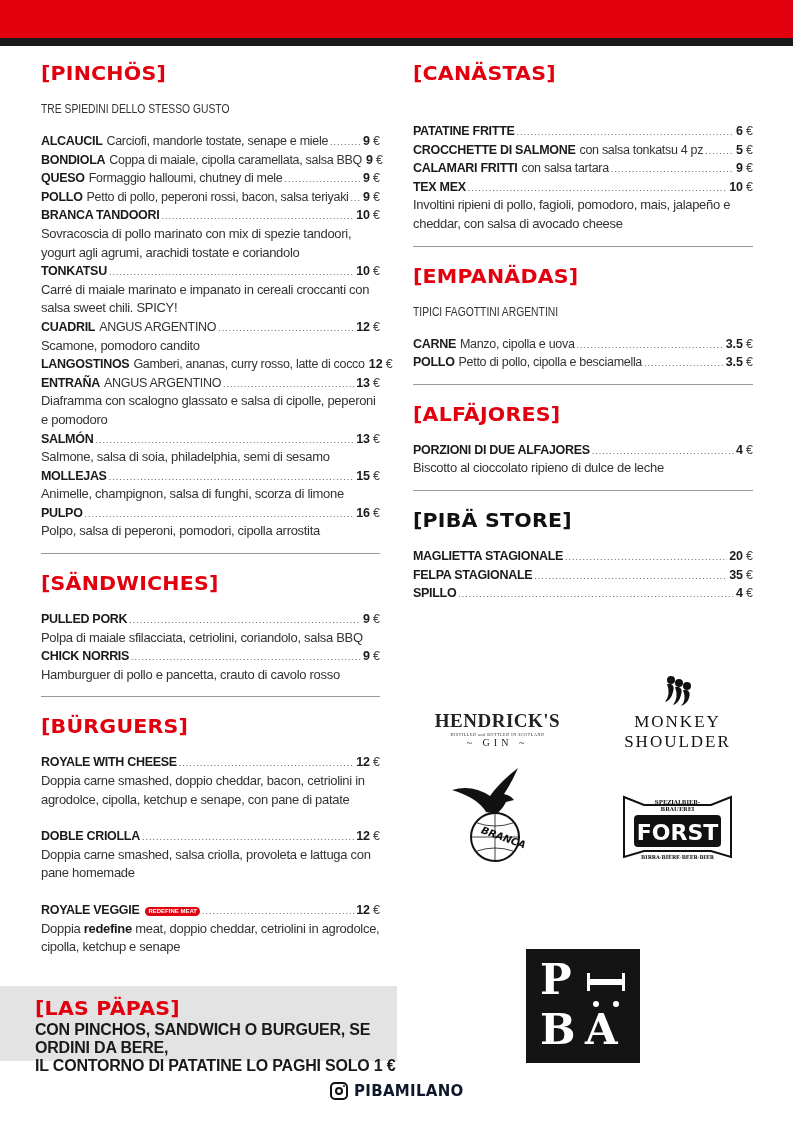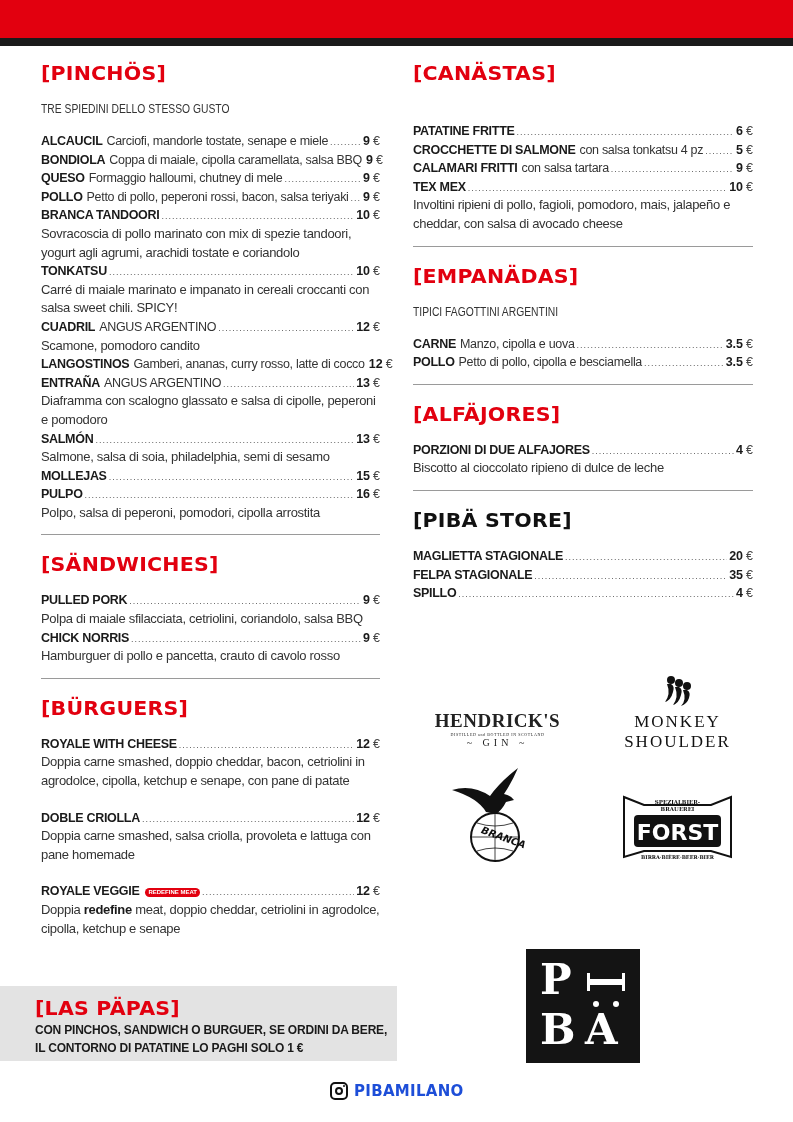--- a/index.html
+++ b/index.html
@@ -32,21 +32,21 @@
   .desc { font-size: 13px; line-height: 18.6px; color: #333; letter-spacing: -0.3px; }
   .desc b { color: #1a1a1a; }
   .gap { height: 18px; }
 
   .divider { height: 1px; background: #9a9a9a; margin-top: 12px; margin-bottom: 16px; }
 
   .badge { display: inline-block; background: #e2000f; color: #fff; font-size: 6px; font-weight: bold; line-height: 7px; padding: 1px 3px; border-radius: 6px; margin-left: 6px; transform: translateY(-1px); text-align: center; }
 
   .papas-box { position: absolute; left: 0; top: 986px; width: 397px; height: 75px; background: #e3e3e3; }
   .papas-inner { position: absolute; left: 35px; top: 9px; }
-  .papas-text { font-size: 12px; font-weight: bold; color: #1a1a1a; line-height: 18px; letter-spacing: -0.2px; }
+  .papas-text { font-size: 16px; font-weight: bold; color: #1a1a1a; line-height: 18px; letter-spacing: -0.2px; }
 
   .logos { position: absolute; }
   .logo-hendricks { left: 425px; top: 710px; width: 145px; text-align: center; font-family: "Liberation Serif", serif; color: #222; }
   .logo-hendricks .big { font-size: 19px; font-weight: bold; letter-spacing: 0.5px; }
   .logo-hendricks .tiny { font-size: 4px; letter-spacing: 0.6px; }
   .logo-hendricks .gin { font-size: 10px; letter-spacing: 4px; font-weight: normal; }
 
   .logo-monkey { left: 610px; top: 672px; width: 135px; text-align: center; font-family: "Liberation Serif", serif; color: #111; }
   .logo-monkey .mk { font-size: 17px; letter-spacing: 2px; line-height: 20px; }
 
@@ -60,21 +60,21 @@
   .piba-logo .bar::before { left: 0; } .piba-logo .bar::after { right: 0; }
   .piba-logo .b1 { position: absolute; left: 14px; top: 56px; font-size: 42px; font-weight: bold; }
   .piba-logo .a1 { position: absolute; left: 59px; top: 56px; font-size: 42px; font-weight: bold; }
   .piba-logo .dots2 { position: absolute; left: 67px; top: 52px; width: 26px; display: flex; justify-content: space-between; }
   .piba-logo .dots2 span { width: 6px; height: 6px; background: #fff; border-radius: 50%; }
 
   .footer { position: absolute; left: 330px; top: 1082px; display: flex; align-items: center; }
   .insta { width: 18px; height: 18px; border: 2.5px solid #111; border-radius: 5px; position: relative; margin-right: 6px; }
   .insta::before { content:""; position: absolute; left: 3px; top: 3px; width: 7px; height: 7px; border: 2px solid #111; border-radius: 50%; box-sizing: content-box; width: 4px; height: 4px; }
   .insta::after { content:""; position: absolute; right: 1px; top: 1px; width: 2px; height: 2px; background: #111; border-radius: 50%; }
-  .handle { font-family: "DejaVu Sans", sans-serif; font-weight: bold; font-size: 15px; color: #1d4ed8; letter-spacing: 0.3px; }
+  .handle { font-family: "DejaVu Sans", sans-serif; font-weight: bold; font-size: 15px; color: #0f172a; letter-spacing: 0.3px; }
 </style>
 </head>
 <body>
 
 <div class="topbar-red"></div>
 <div class="topbar-black"></div>
 
 <div class="col col-left">
 
   <section>
@@ -162,20 +162,21 @@
             <span class="price"><span>13</span><span class="cur">€</span></span>
           </div>
           <div class="desc">Salmone, salsa di soia, philadelphia, semi di sesamo</div>
         </div>
         <div>
           <div class="item-line">
             <span class="item-name">MOLLEJAS</span>
             <span class="dots"></span>
             <span class="price"><span>15</span><span class="cur">€</span></span>
           </div>
+          <div class="desc">Animelle, champignon, salsa di funghi, scorza di limone</div>
         </div>
         <div>
           <div class="item-line">
             <span class="item-name">PULPO</span>
             <span class="dots"></span>
             <span class="price"><span>16</span><span class="cur">€</span></span>
           </div>
           <div class="desc">Polpo, salsa di peperoni, pomodori, cipolla arrostita</div>
         </div>
       </div>

